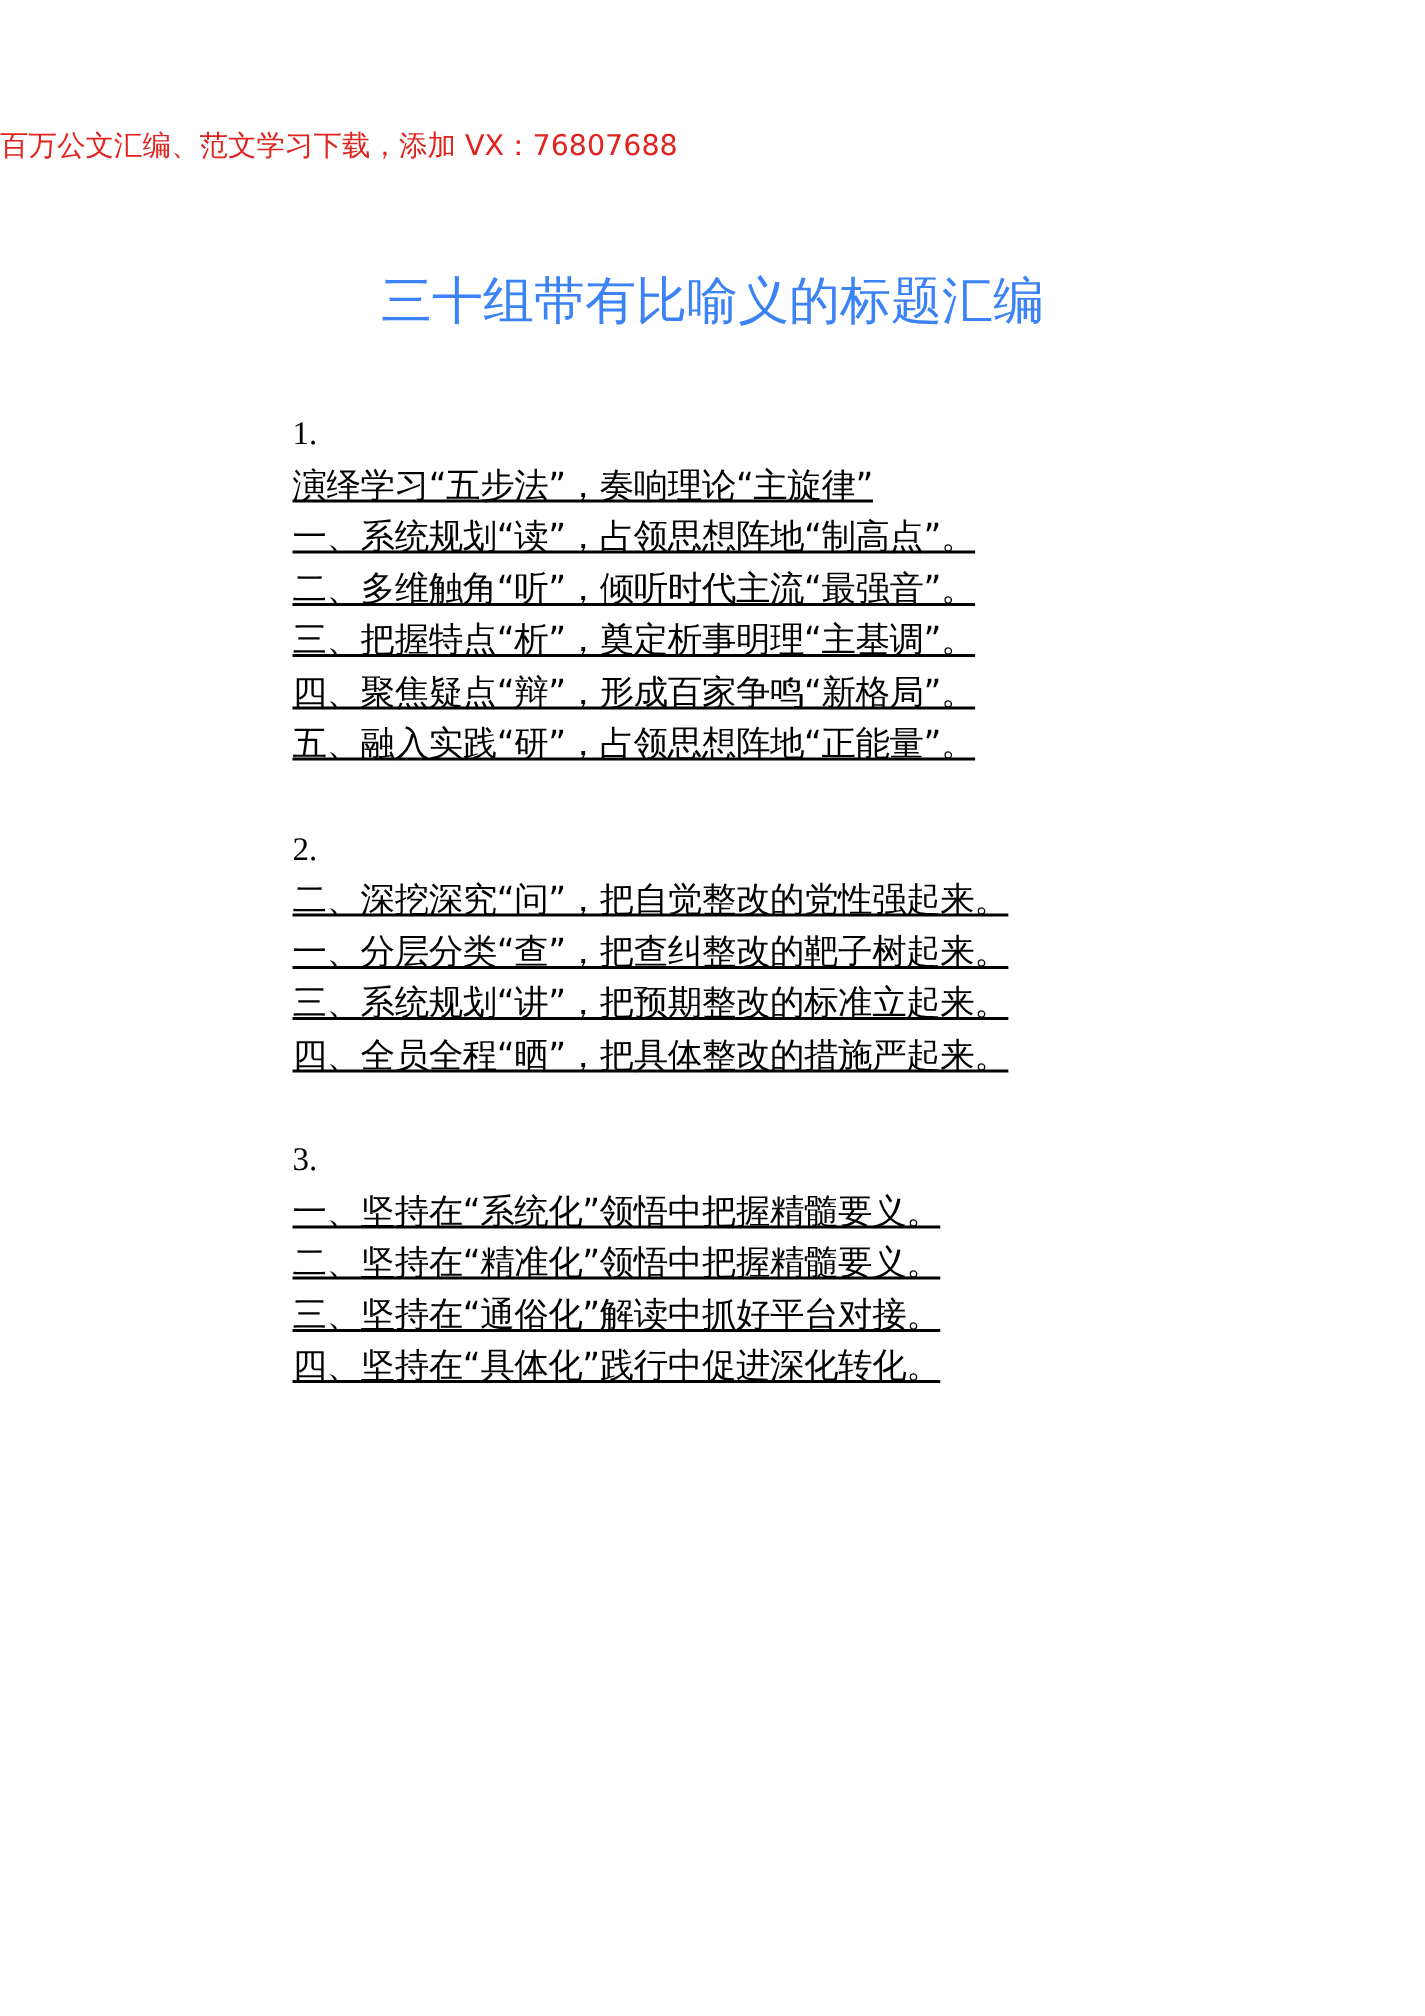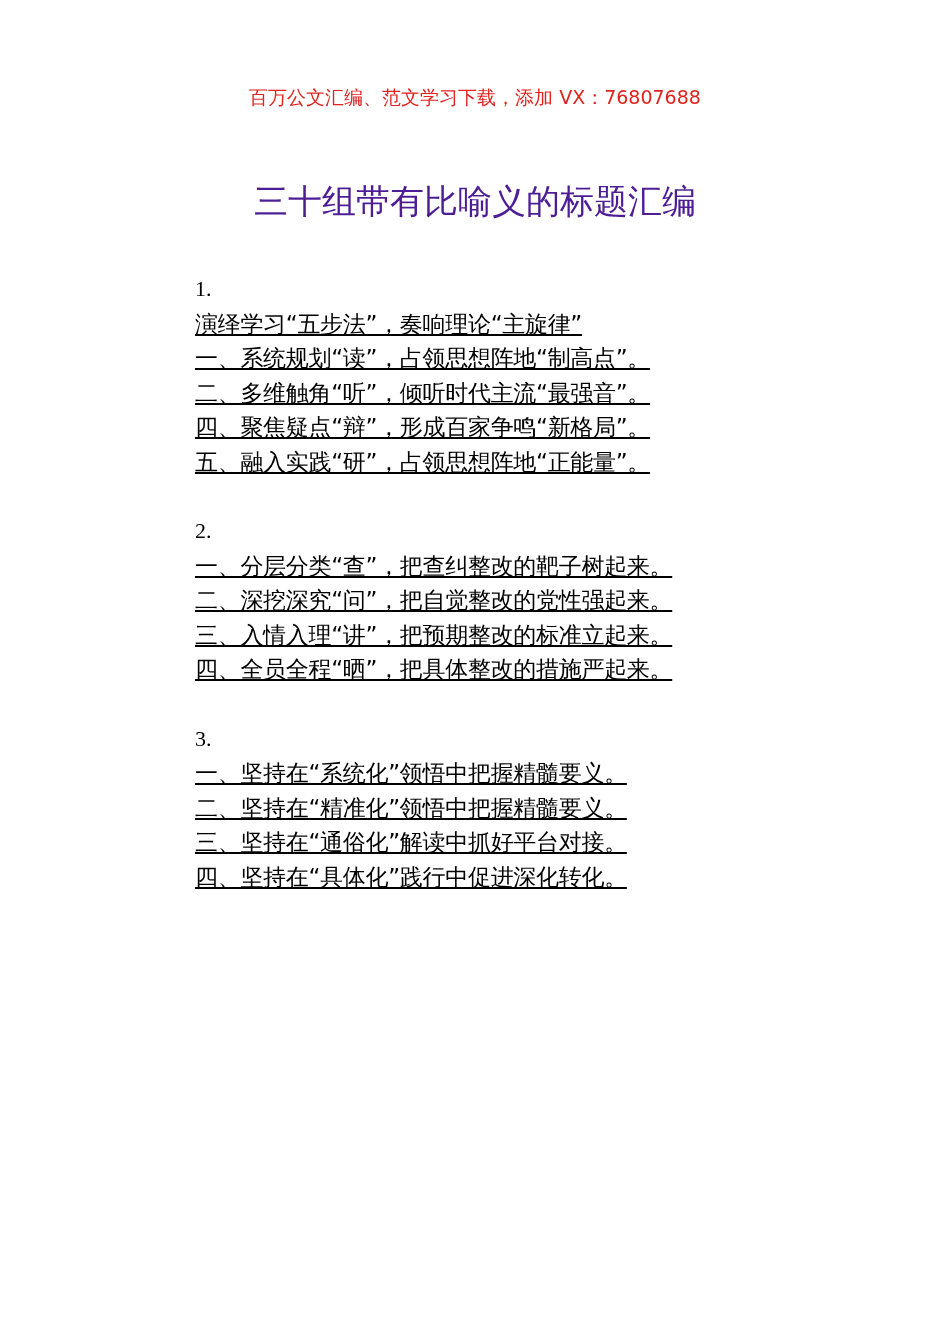--- a/index.html
+++ b/index.html
@@ -13,35 +13,35 @@
       position: relative;
       overflow: hidden;
       font-family: "DejaVu Sans", "Liberation Sans", sans-serif;
       color: #000000;
     }
     .header-note {
       position: absolute;
       top: 84px;
       left: 0;
       width: 950px;
-      text-align: center;
+      text-align: left;
       font-size: 19px;
       line-height: 26px;
       color: #e0231e;
       white-space: nowrap;
     }
     .doc-title {
       position: absolute;
       top: 178px;
       left: 0;
       width: 950px;
       text-align: center;
       font-size: 34px;
       line-height: 46px;
-      color: #4c1d95;
+      color: #3b82f6;
       white-space: nowrap;
       letter-spacing: 0px;
     }
     .content {
       position: absolute;
       top: 272px;
       left: 195px;
       width: 580px;
     }
     .section {
@@ -73,29 +73,30 @@
 
 <div class="doc-title">三十组带有比喻义的标题汇编</div>
 
 <div class="content">
 
   <div class="section">
     <div class="sec-num">1.</div>
     <div class="line">演绎学习“五步法”，奏响理论“主旋律”</div>
     <div class="line">一、系统规划“读”，占领思想阵地“制高点”。</div>
     <div class="line">二、多维触角“听”，倾听时代主流“最强音”。</div>
+    <div class="line">三、把握特点“析”，奠定析事明理“主基调”。</div>
     <div class="line">四、聚焦疑点“辩”，形成百家争鸣“新格局”。</div>
     <div class="line">五、融入实践“研”，占领思想阵地“正能量”。</div>
   </div>
 
   <div class="section">
     <div class="sec-num">2.</div>
+    <div class="line">二、深挖深究“问”，把自觉整改的党性强起来。</div>
     <div class="line">一、分层分类“查”，把查纠整改的靶子树起来。</div>
-    <div class="line">二、深挖深究“问”，把自觉整改的党性强起来。</div>
-    <div class="line">三、入情入理“讲”，把预期整改的标准立起来。</div>
+    <div class="line">三、系统规划“讲”，把预期整改的标准立起来。</div>
     <div class="line">四、全员全程“晒”，把具体整改的措施严起来。</div>
   </div>
 
   <div class="section">
     <div class="sec-num">3.</div>
     <div class="line">一、坚持在“系统化”领悟中把握精髓要义。</div>
     <div class="line">二、坚持在“精准化”领悟中把握精髓要义。</div>
     <div class="line">三、坚持在“通俗化”解读中抓好平台对接。</div>
     <div class="line">四、坚持在“具体化”践行中促进深化转化。</div>
   </div>

